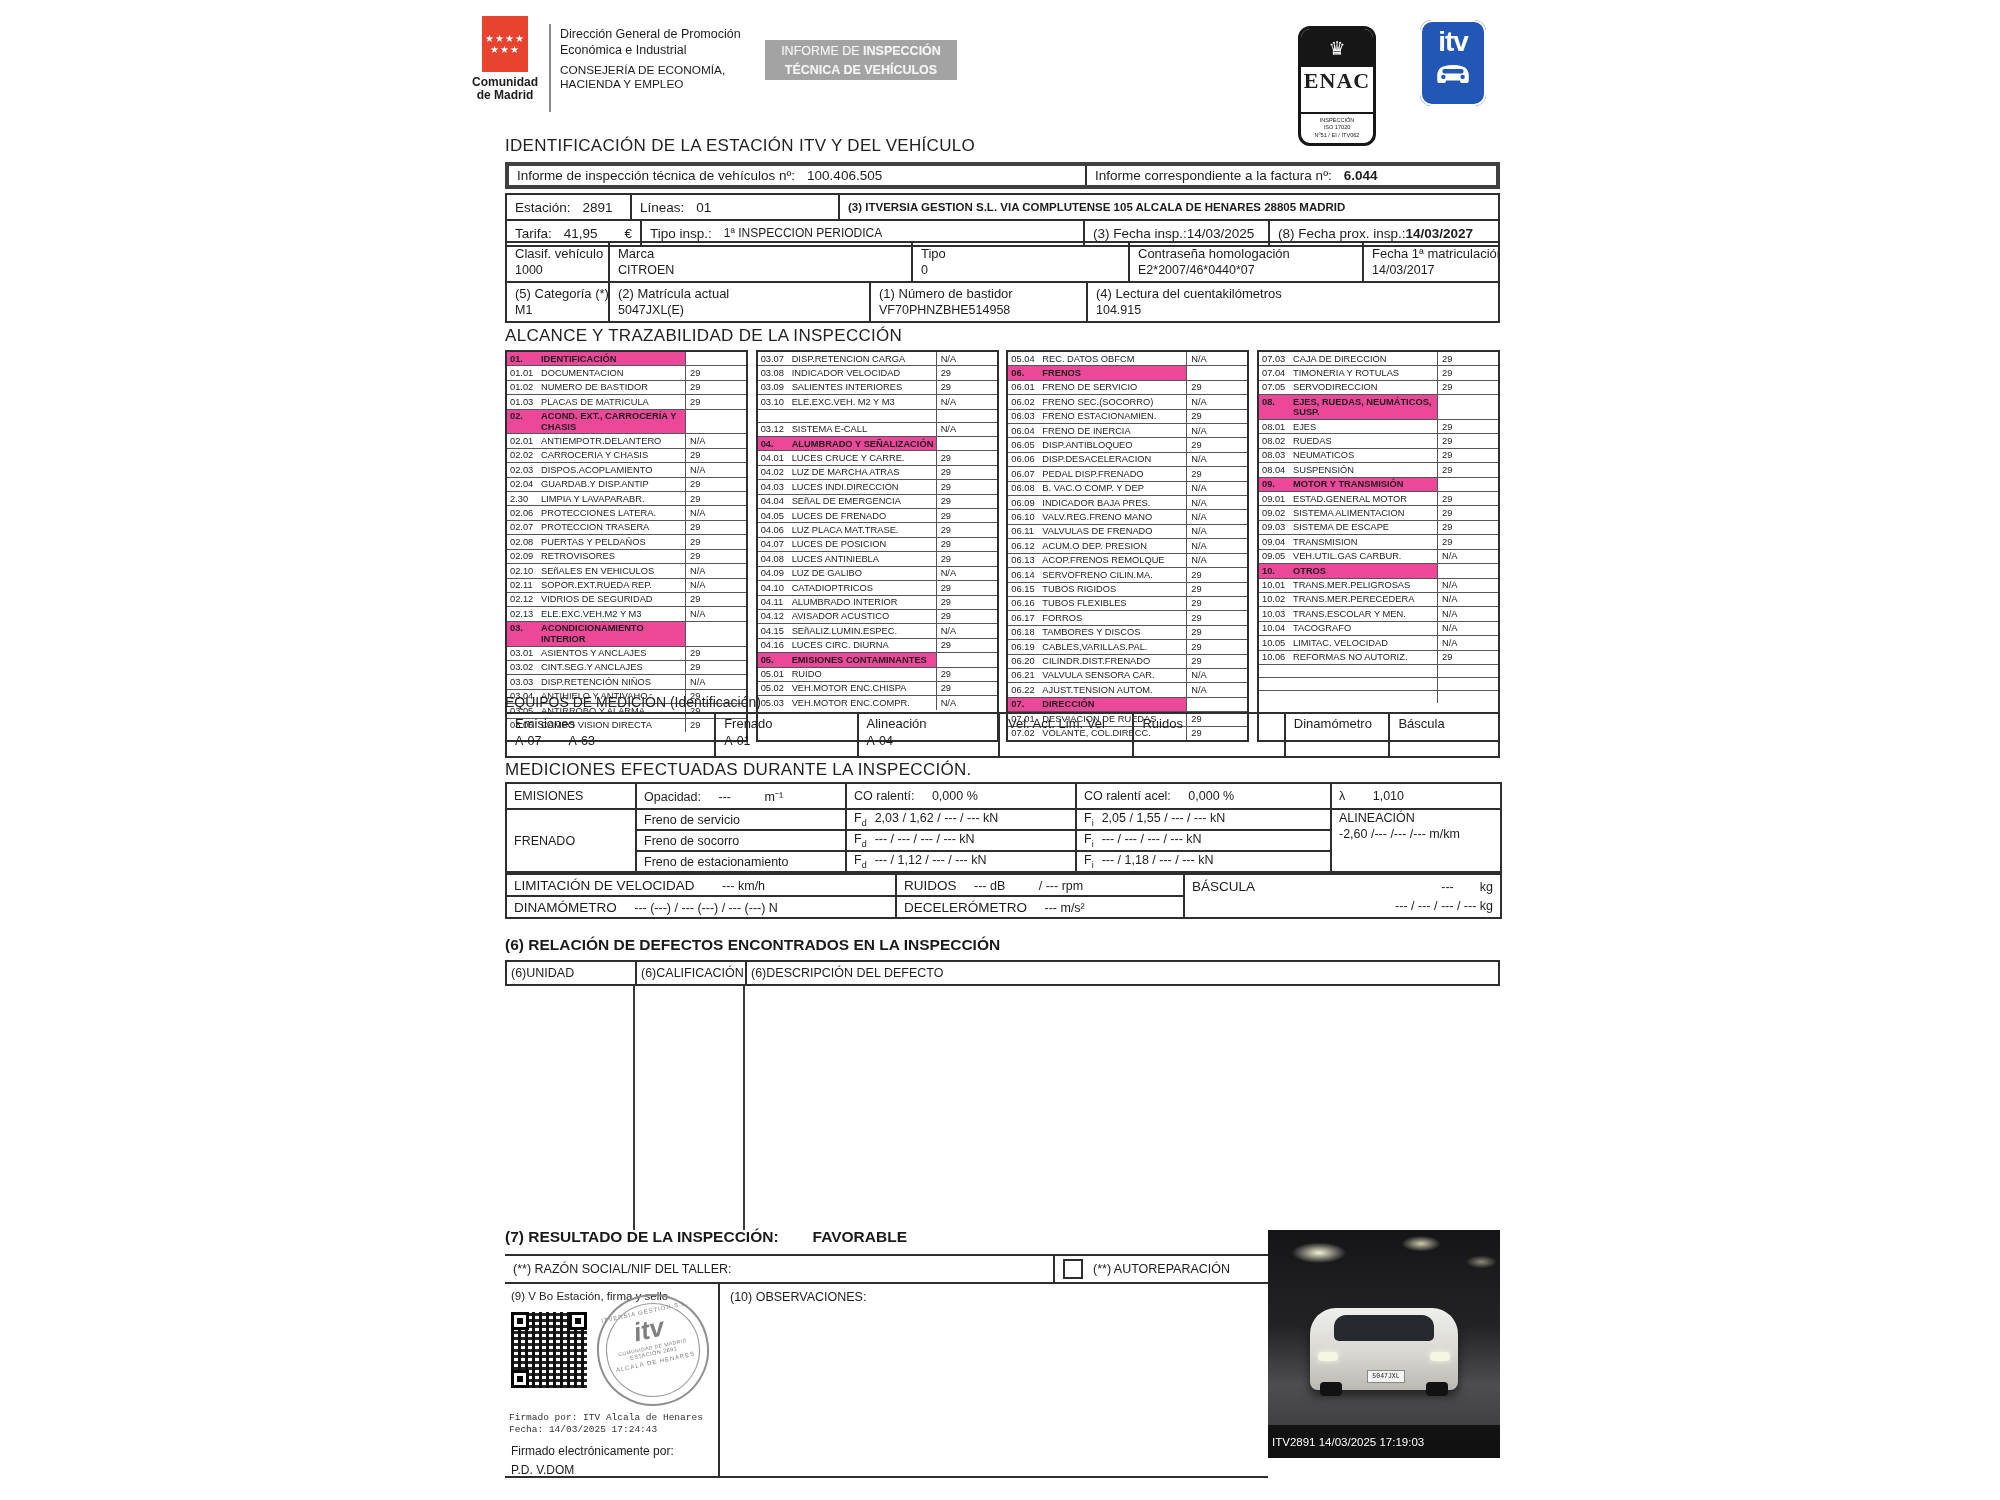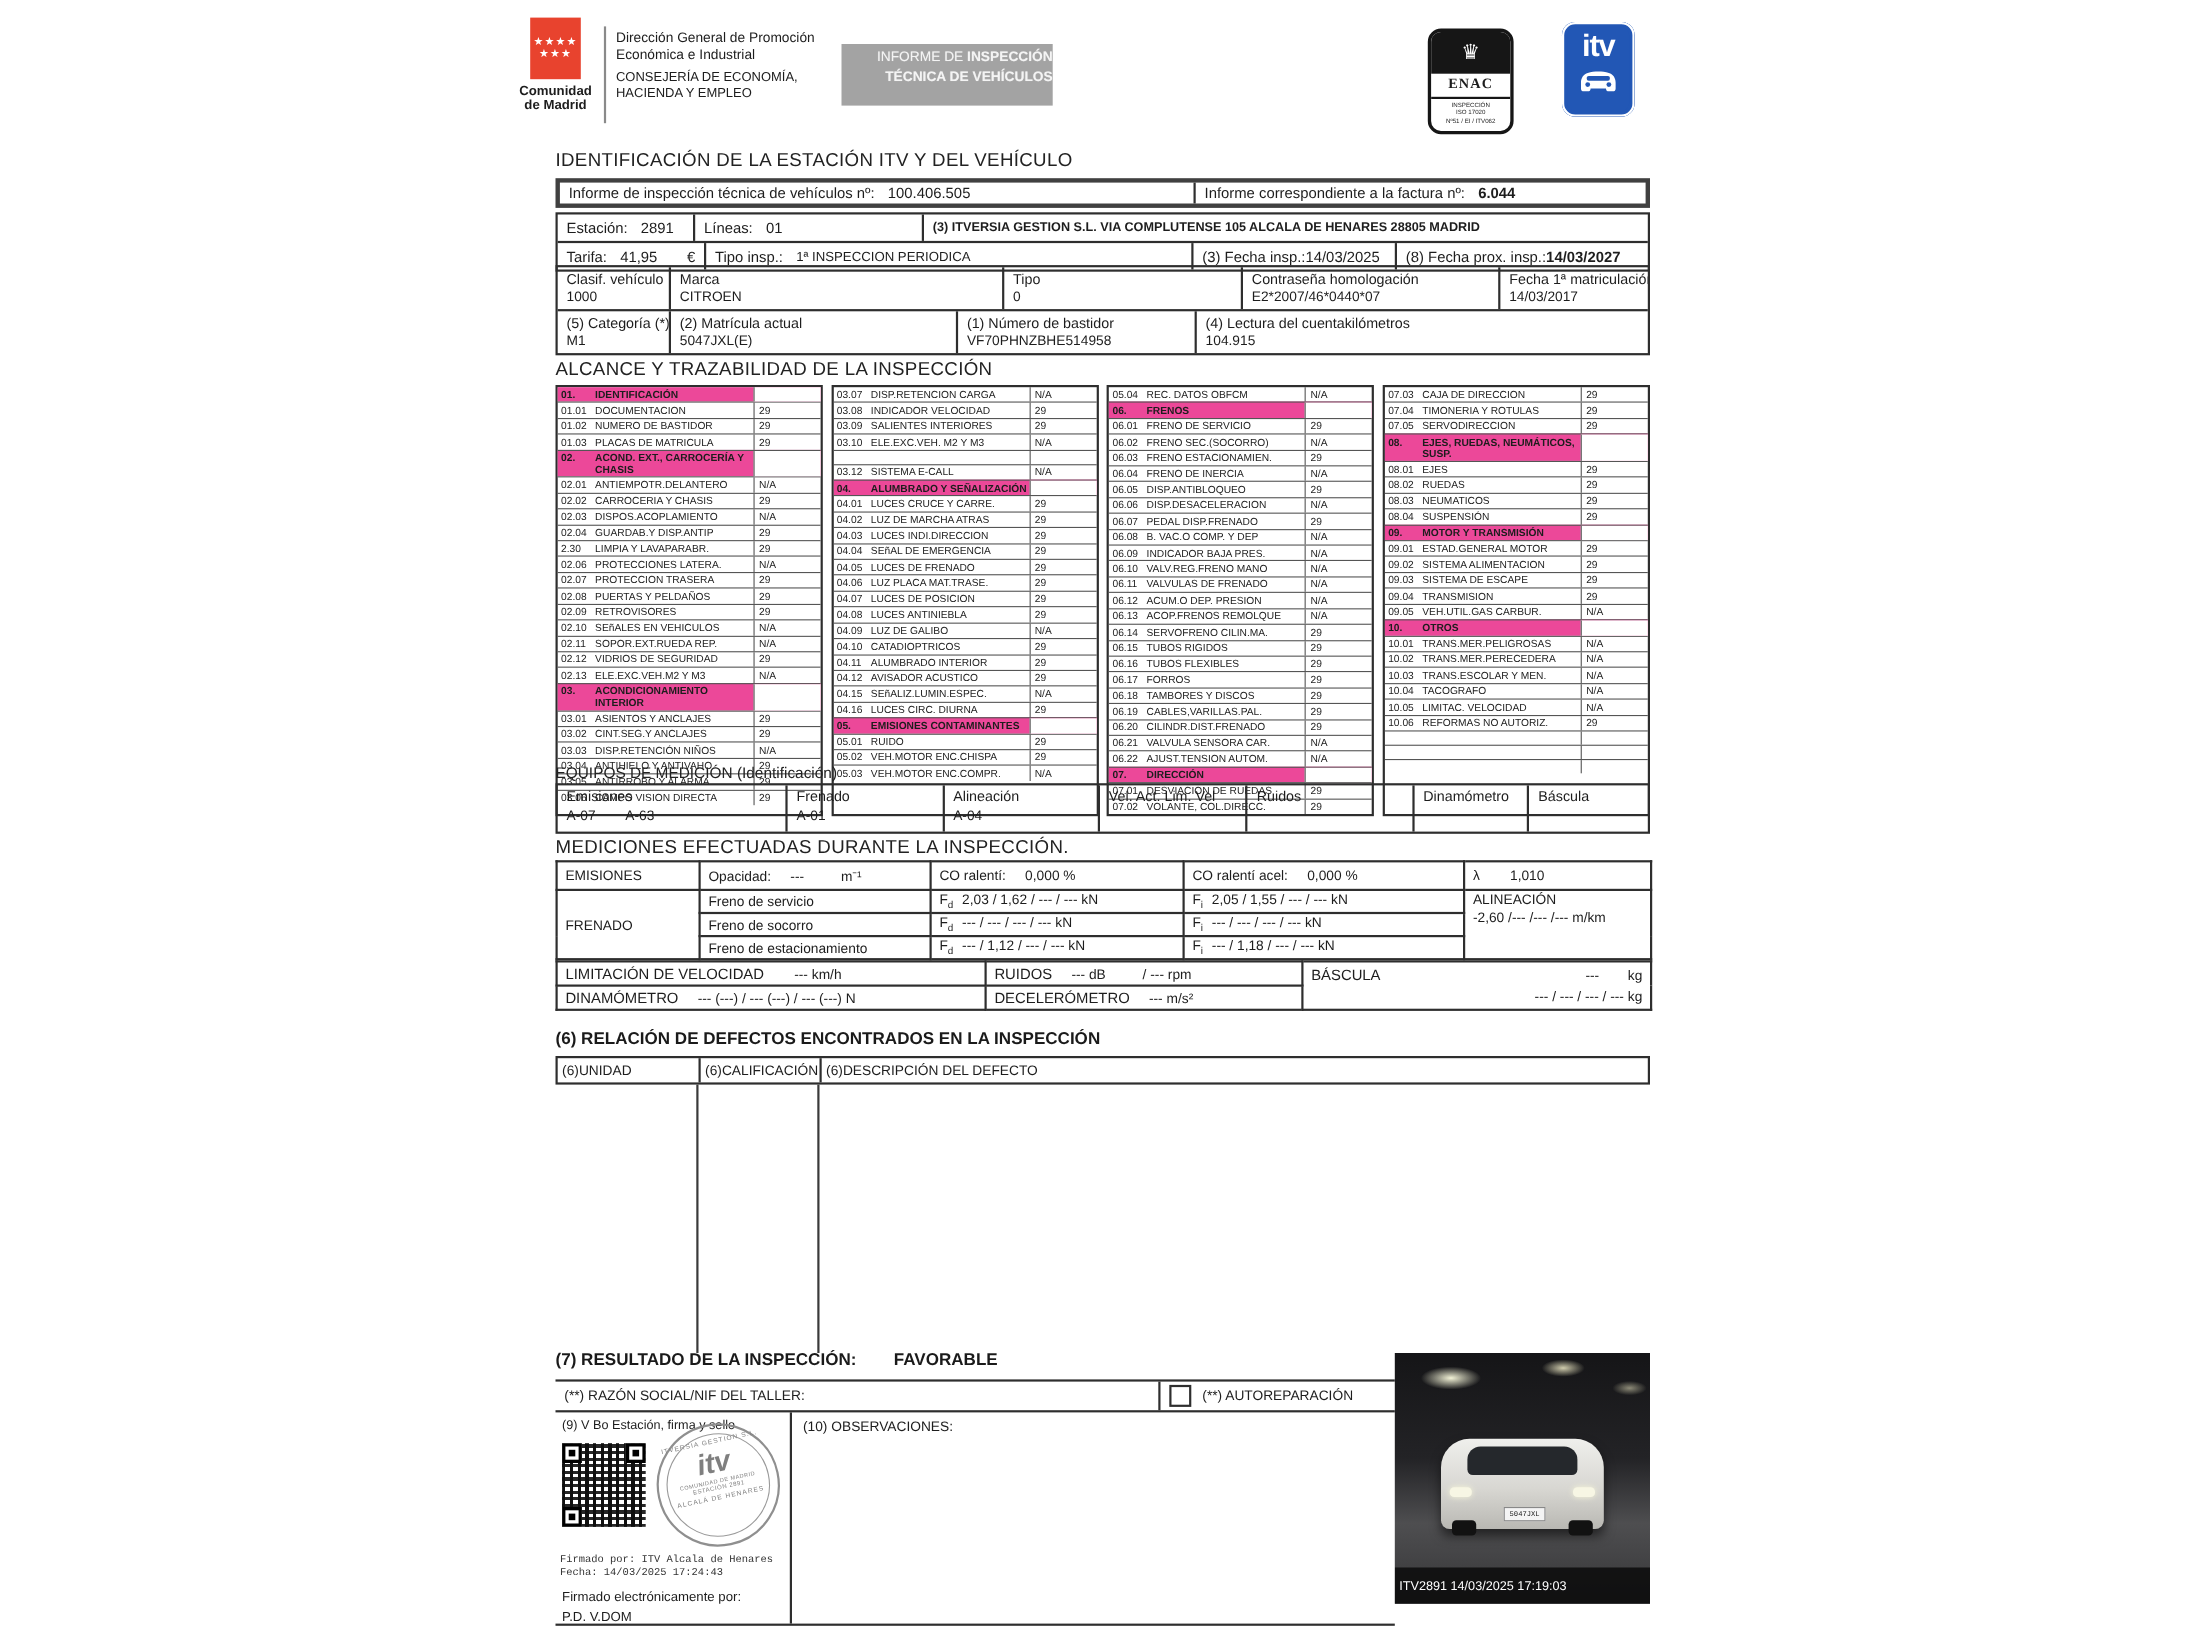--- a/index.html
+++ b/index.html
@@ -9,29 +9,29 @@
 
   
   #madrid-logo{left:468px;top:16px;width:74px;text-align:center;}
   .flag{width:46px;height:56px;background:#e8432e;margin:0 auto;display:flex;flex-direction:column;
         justify-content:center;align-items:center;color:#fff;}
   .flag .stars{font-size:10px;line-height:1.15;letter-spacing:1px;}
   .region-name{font-size:12px;font-weight:bold;line-height:1.1;margin-top:4px;}
   #header-divider{left:549px;top:24px;width:2px;height:88px;background:#8a8a8a;}
   #dept-text{left:560px;top:26px;width:200px;font-size:12.5px;line-height:1.3;}
   #dept-text .small{font-size:11.8px;margin-top:4px;line-height:1.25;}
-  #report-title-box{left:765px;top:40px;width:192px;height:56px;background:#a3a3a3;color:#f4f4f4;
-       text-align:right;font-size:12.5px;line-height:1.5;padding-top:2px;box-sizing:border-box;
+  #report-title-box{left:765px;top:40px;width:192px;height:40px;background:#a3a3a3;color:#f4f4f4;
+       text-align:center;font-size:12.5px;line-height:1.5;padding-top:2px;box-sizing:border-box;
        text-shadow:0 0 1px rgba(255,255,255,.4);}
   #enac-badge{left:1298px;top:26px;width:72px;border:3px solid #161616;border-radius:12px;
        overflow:hidden;background:#fff;}
   .enac-top{background:#161616;height:38px;display:flex;align-items:center;justify-content:center;}
   .enac-crown{color:#fff;font-size:19px;line-height:1;}
-  .enac-name{font-family:"Liberation Serif",serif;font-weight:bold;font-size:13px;text-align:center;
-       letter-spacing:1px;padding:1px 0 4px;border-bottom:2px solid #161616;}
+  .enac-name{font-family:"Liberation Serif",serif;font-weight:bold;font-size:22px;text-align:center;
+       letter-spacing:1px;padding:1px 0 18px;border-bottom:2px solid #161616;}
   .enac-sub{font-size:5.6px;text-align:center;line-height:1.3;padding:3px 0 4px;}
   #itv-sign{left:1420px;top:20px;width:66px;height:86px;background:#2257b5;border-radius:12px;
        box-shadow:inset 0 0 0 2px #fff, inset 0 0 0 5px #2257b5;display:flex;flex-direction:column;
        align-items:center;box-sizing:border-box;padding-top:8px;}
   .itv-word{color:#fff;font-weight:bold;font-size:28px;line-height:1;letter-spacing:-1px;}
   #itv-car-icon{margin-top:5px;}
 
   
   .h1{font-size:17px;letter-spacing:.3px;color:#222;}
   .h1b{font-size:15.5px;font-weight:bold;color:#1a1a1a;}

